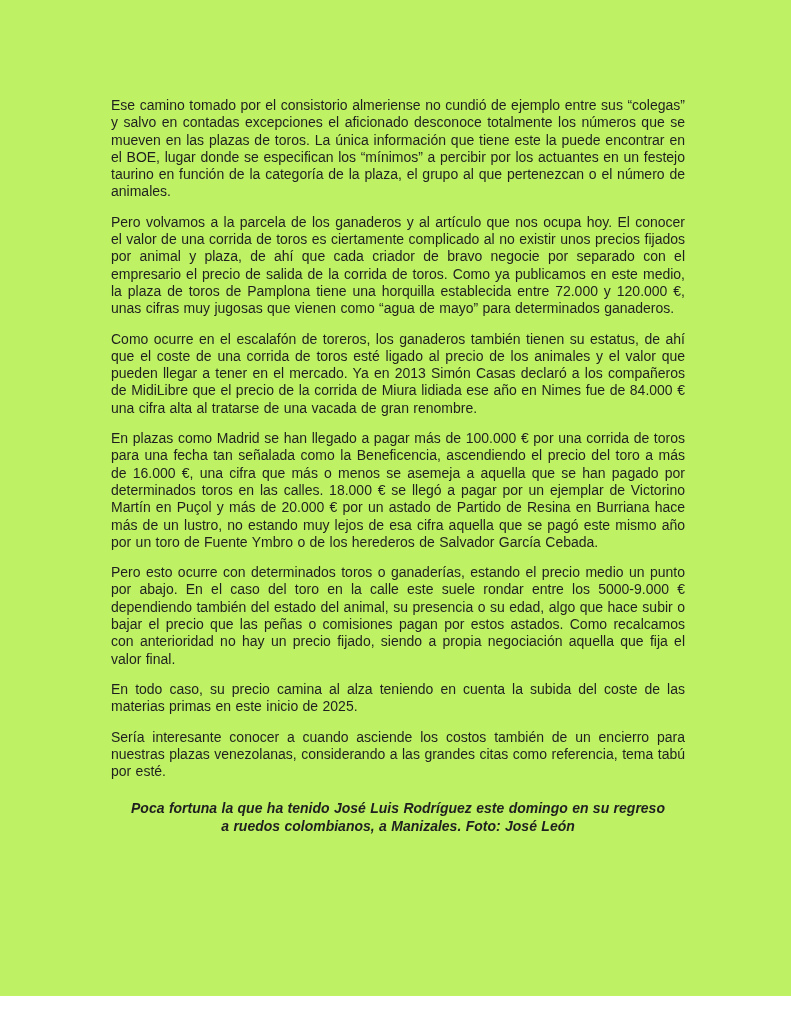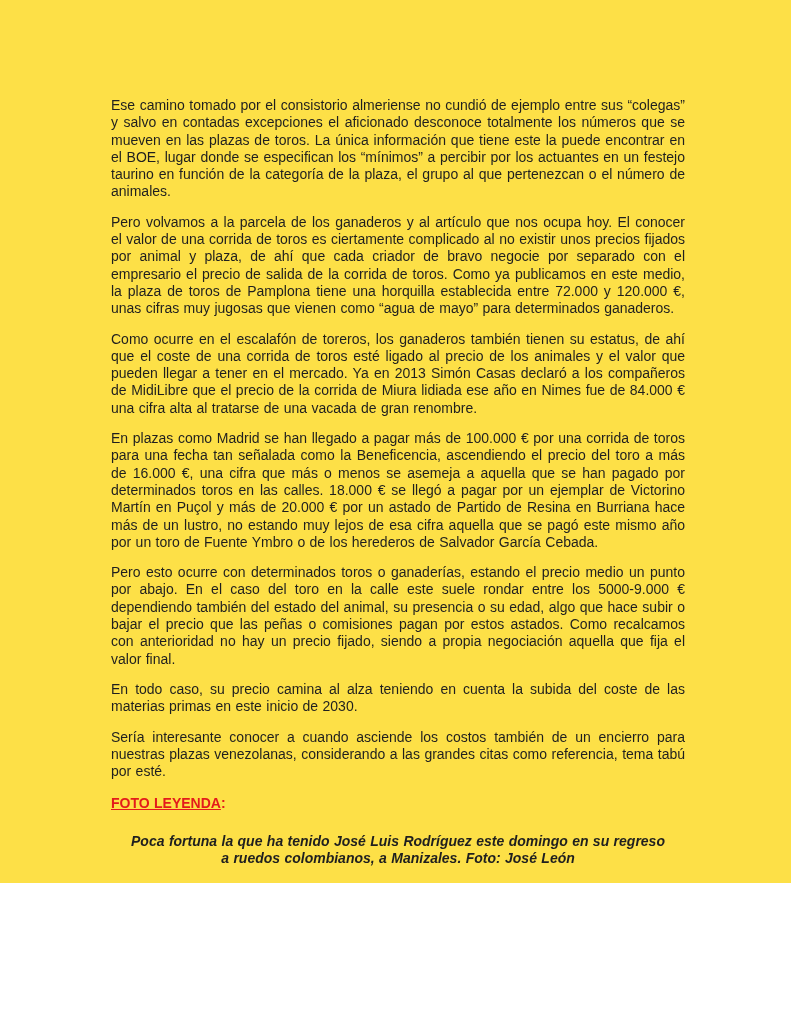--- a/index.html
+++ b/index.html
@@ -3,22 +3,22 @@
 <meta charset="utf-8">
 <style>
   html, body {
     margin: 0;
     padding: 0;
     background: #ffffff;
   }
   .page {
     position: relative;
     width: 791px;
-    height: 883px;
-    background: #fde047;
+    height: 996px;
+    background: #bef264;
     overflow: hidden;
     font-family: "Liberation Sans", "DejaVu Sans", sans-serif;
   }
   .content {
     position: absolute;
     left: 111px;
     top: 97px;
     width: 574px;
   }
   .content p {
@@ -55,18 +55,17 @@
 </head>
 <body>
 
 <div class="page">
   <div class="content">
     <p>Ese camino tomado por el consistorio almeriense no cundió de ejemplo entre sus “colegas” y salvo en contadas excepciones el aficionado desconoce totalmente los números que se mueven en las plazas de toros. La única información que tiene este la puede encontrar en el BOE, lugar donde se especifican los “mínimos” a percibir por los actuantes en un festejo taurino en función de la categoría de la plaza, el grupo al que pertenezcan o el número de animales.</p>
     <p>Pero volvamos a la parcela de los ganaderos y al artículo que nos ocupa hoy. El conocer el valor de una corrida de toros es ciertamente complicado al no existir unos precios fijados por animal y plaza, de ahí que cada criador de bravo negocie por separado con el empresario el precio de salida de la corrida de toros. Como ya publicamos en este medio, la plaza de toros de Pamplona tiene una horquilla establecida entre 72.000 y 120.000 €, unas cifras muy jugosas que vienen como “agua de mayo” para determinados ganaderos.</p>
     <p>Como ocurre en el escalafón de toreros, los ganaderos también tienen su estatus, de ahí que el coste de una corrida de toros esté ligado al precio de los animales y el valor que pueden llegar a tener en el mercado. Ya en 2013 Simón Casas declaró a los compañeros de MidiLibre que el precio de la corrida de Miura lidiada ese año en Nimes fue de 84.000 € una cifra alta al tratarse de una vacada de gran renombre.</p>
     <p>En plazas como Madrid se han llegado a pagar más de 100.000 € por una corrida de toros para una fecha tan señalada como la Beneficencia, ascendiendo el precio del toro a más de 16.000 €, una cifra que más o menos se asemeja a aquella que se han pagado por determinados toros en las calles. 18.000 € se llegó a pagar por un ejemplar de Victorino Martín en Puçol y más de 20.000 € por un astado de Partido de Resina en Burriana hace más de un lustro, no estando muy lejos de esa cifra aquella que se pagó este mismo año por un toro de Fuente Ymbro o de los herederos de Salvador García Cebada.</p>
     <p>Pero esto ocurre con determinados toros o ganaderías, estando el precio medio un punto por abajo. En el caso del toro en la calle este suele rondar entre los 5000-9.000 € dependiendo también del estado del animal, su presencia o su edad, algo que hace subir o bajar el precio que las peñas o comisiones pagan por estos astados. Como recalcamos con anterioridad no hay un precio fijado, siendo a propia negociación aquella que fija el valor final.</p>
-    <p>En todo caso, su precio camina al alza teniendo en cuenta la subida del coste de las materias primas en este inicio de 2030.</p>
+    <p>En todo caso, su precio camina al alza teniendo en cuenta la subida del coste de las materias primas en este inicio de 2025.</p>
     <p>Sería interesante conocer a cuando asciende los costos también de un encierro para nuestras plazas venezolanas, considerando a las grandes citas como referencia, tema tabú por esté.</p>
-    <p class="foto-heading"><span class="red-label">FOTO LEYENDA</span><span class="red-colon">:</span></p>
     <p class="caption">Poca fortuna la que ha tenido José Luis Rodríguez este domingo en su regreso a ruedos colombianos, a Manizales. Foto: José León</p>
   </div>
 </div>
 
 </body></html>

